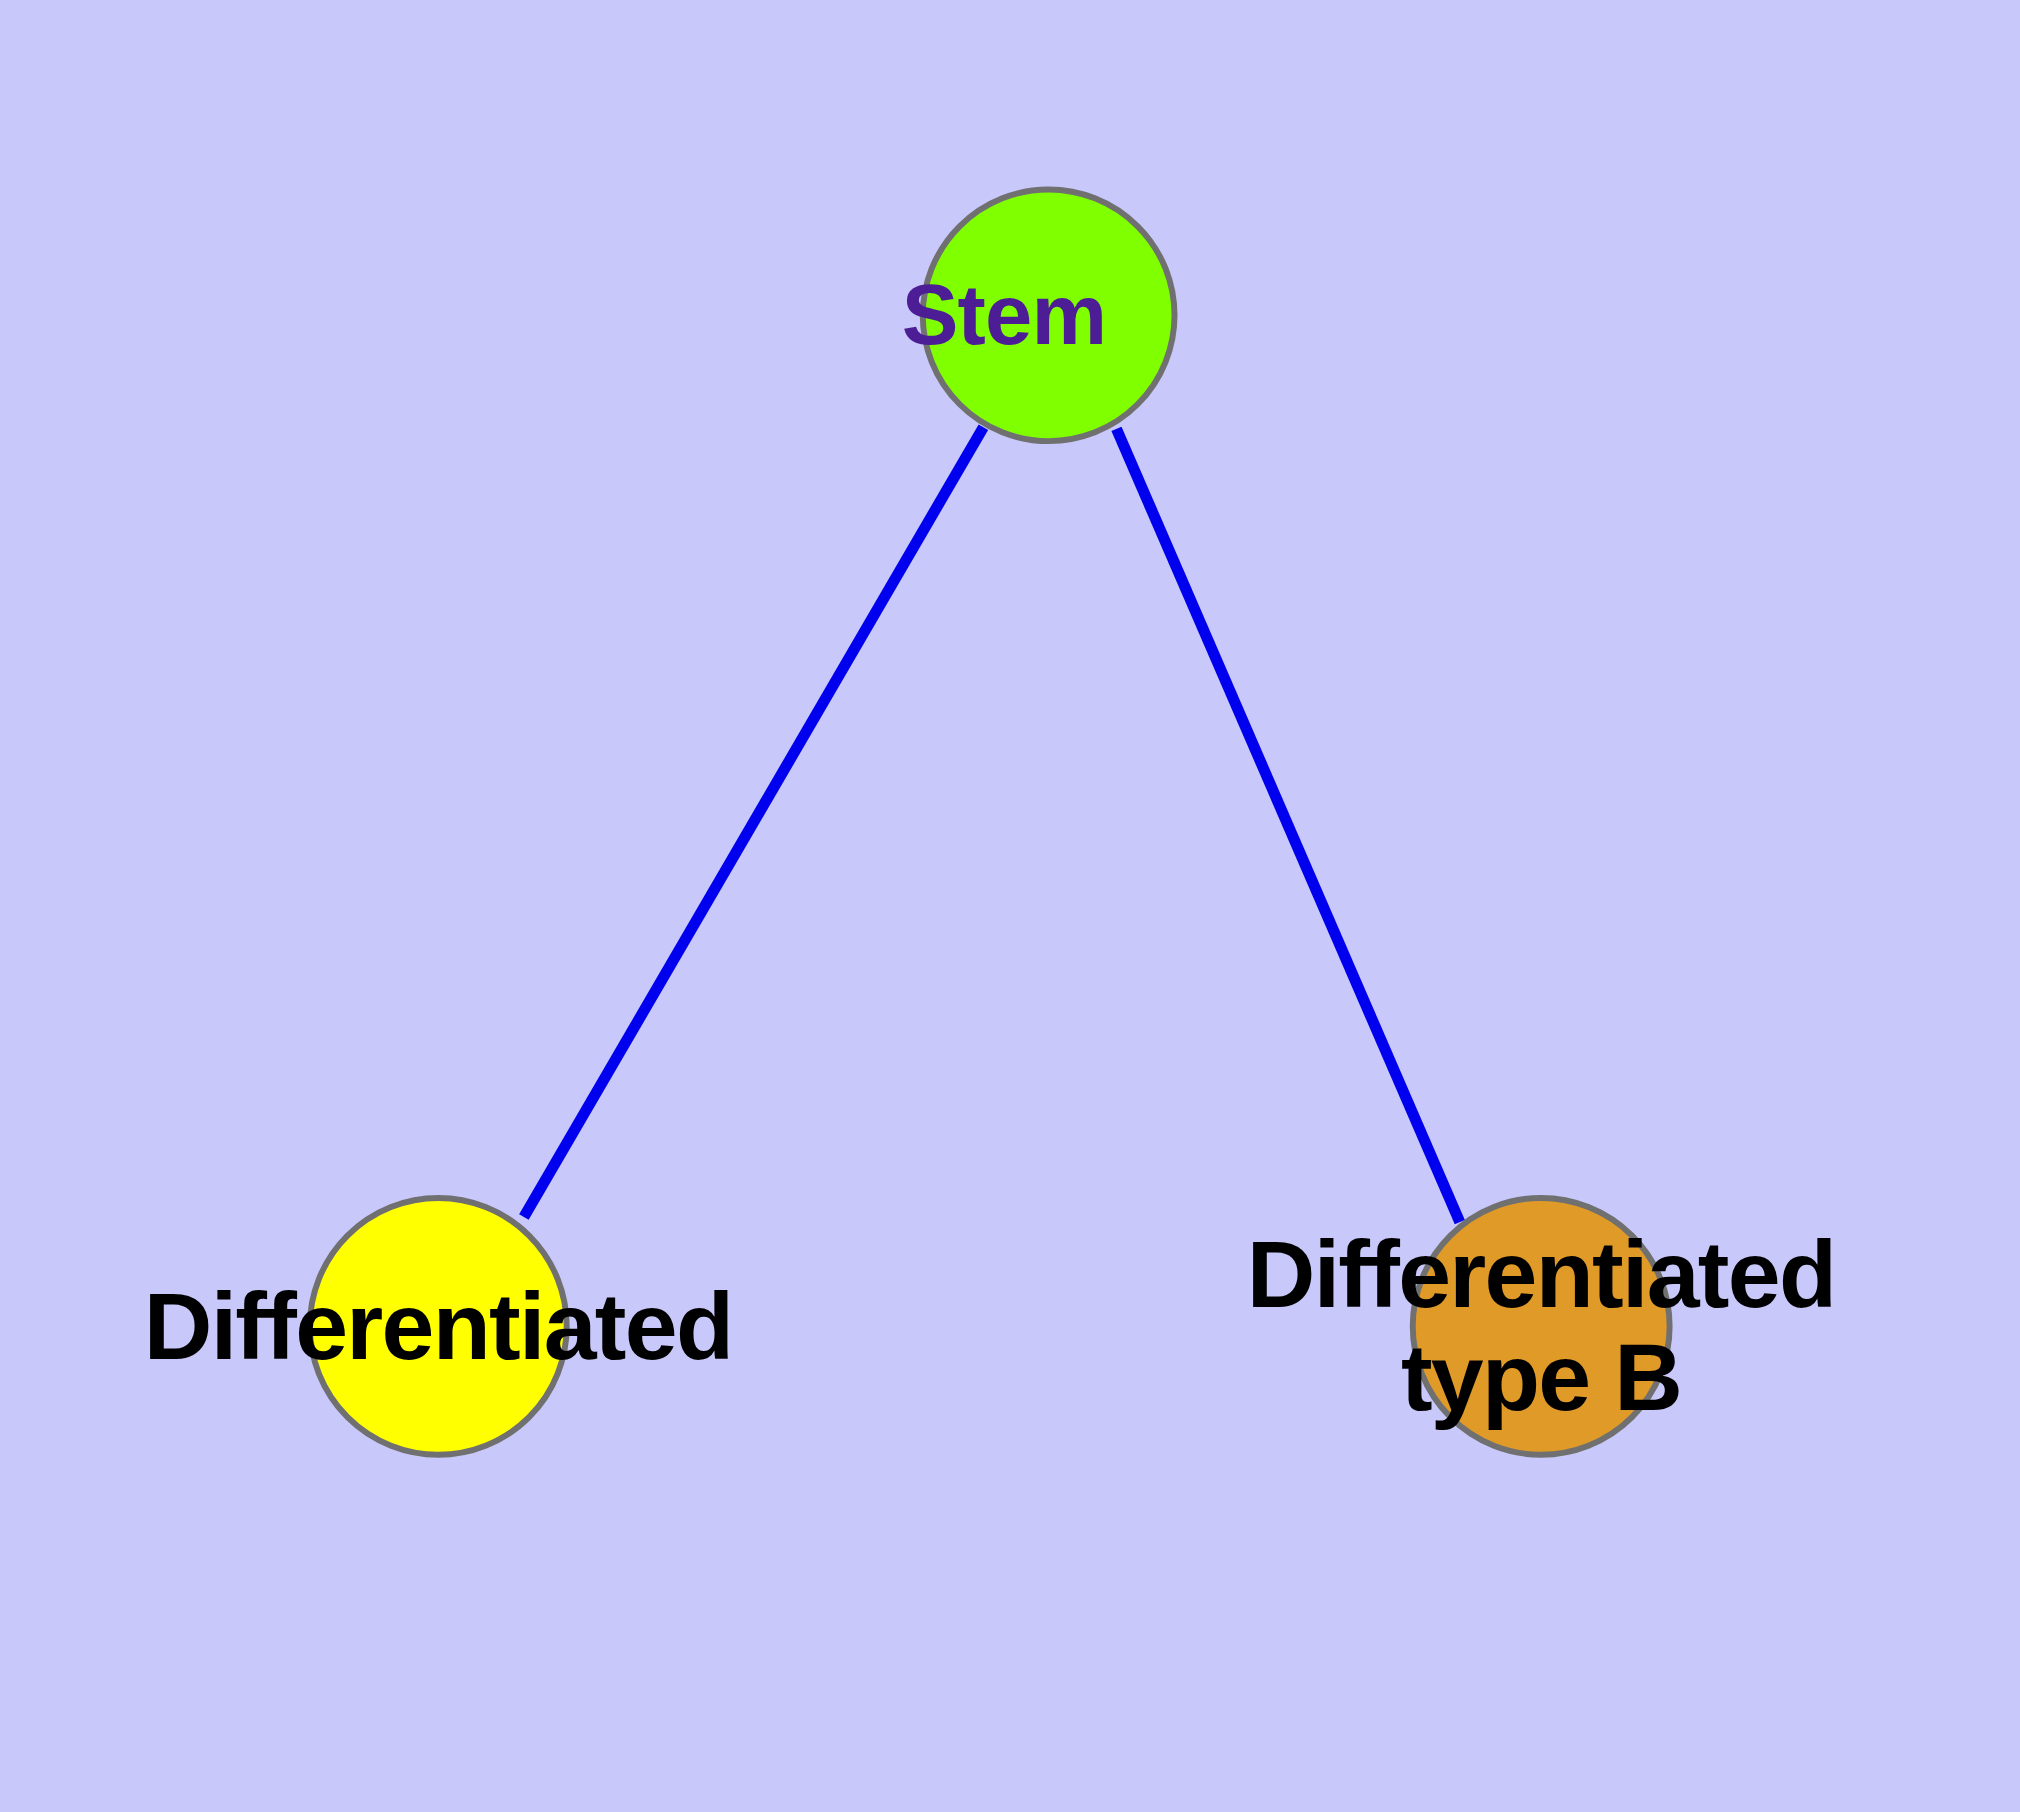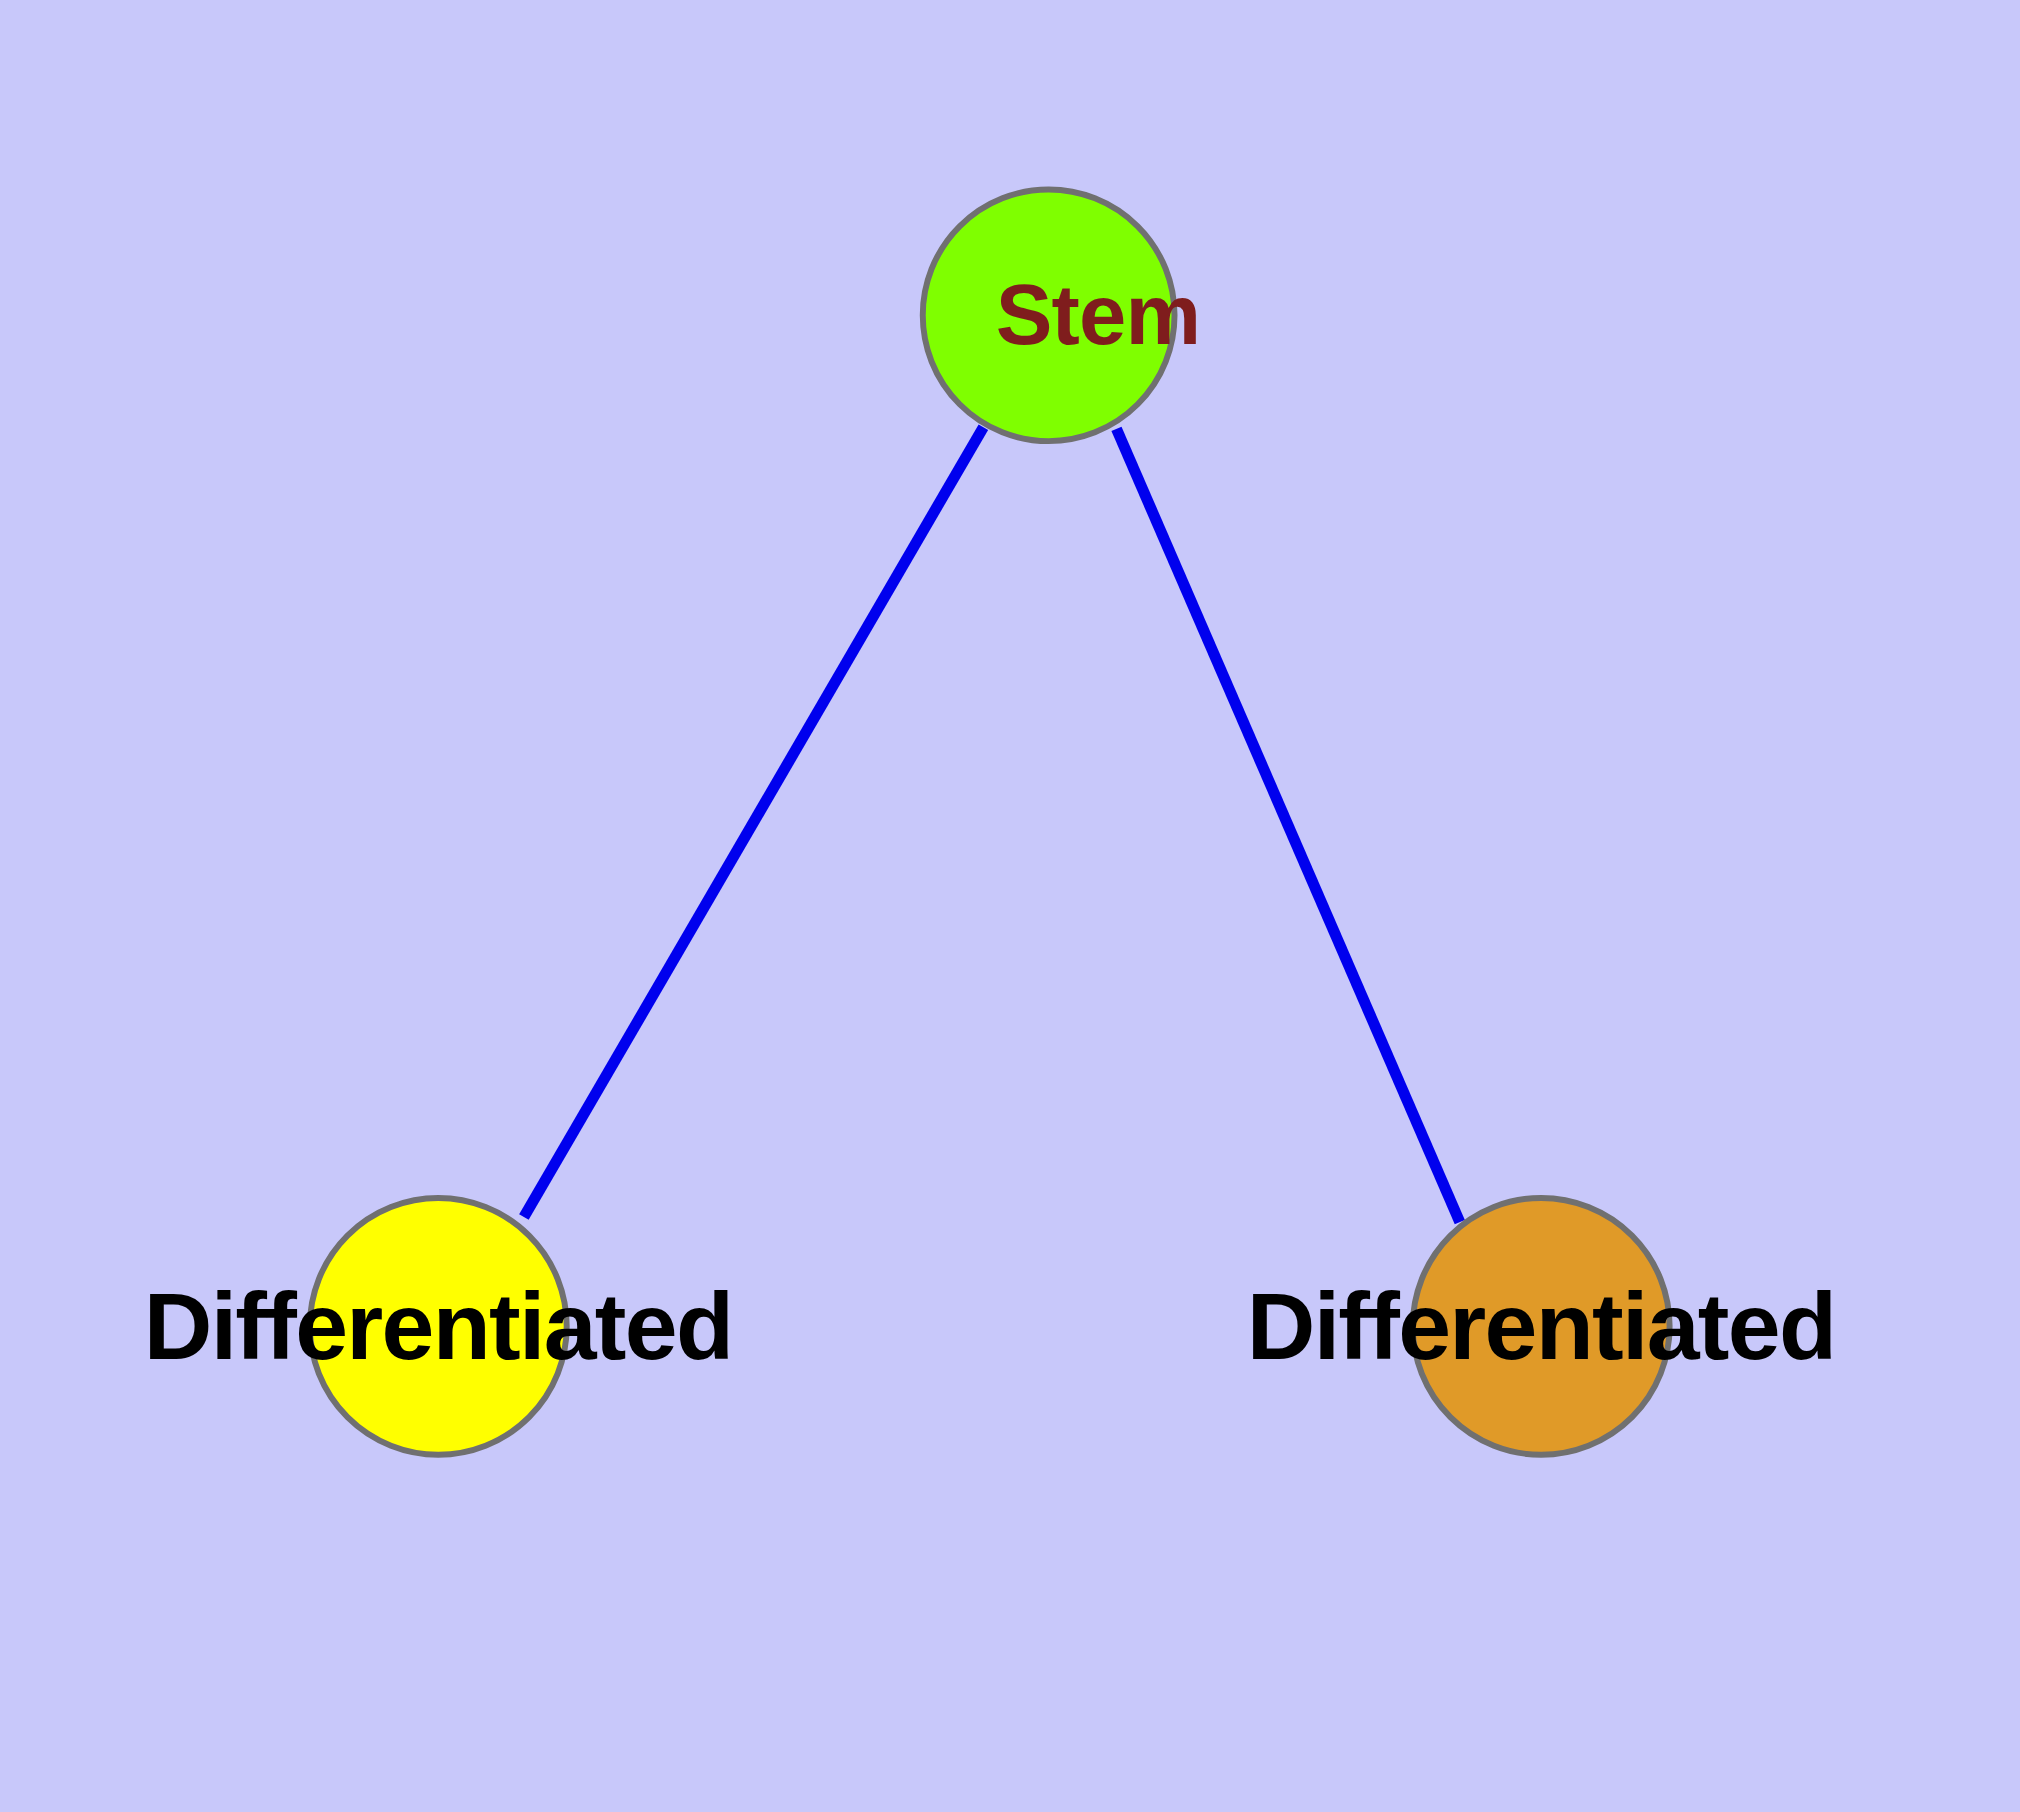--- a/index.html
+++ b/index.html
@@ -63,26 +63,27 @@
       <line id="edge-0" stroke-linecap="butt" x1="1160" y1="504" x2="618" y2="1436" stroke="#0000ee" stroke-width="13"></line>
       <line id="edge-1" stroke-linecap="butt" x1="1317" y1="506" x2="1722" y2="1442" stroke="#0000ee" stroke-width="13"></line>
     </g>
     <g id="nodes-group">
       <circle id="node-circle-0" cx="1237" cy="372" r="148.5" fill="#7fff00" stroke="#707070" stroke-width="7"></circle>
       <circle id="node-circle-1" cx="517" cy="1565" r="151.5" fill="#ffff00" stroke="#707070" stroke-width="7"></circle>
       <circle id="node-circle-2" cx="1818" cy="1565" r="151.5" fill="#e09a28" stroke="#707070" stroke-width="7"></circle>
     </g>
   </svg>
 
-  <div class="node-label" id="label-stem" style="left: 1098px; top: 315px; font-size: 85px; color: #7f1d1d;">
+  <div class="node-label" id="label-stem" style="left: 1004px; top: 315px; font-size: 85px; color: #4c1d95;">
     <span class="label-line">Stem</span>
   </div>
 
   <div class="node-label" id="label-diff-a" style="left: 438px; top: 1326px; font-size: 95px; color: rgb(0, 0, 0);">
     <span class="label-line">Differentiated</span>
   </div>
 
   <div class="node-label" id="label-diff-b" style="left: 1541px; top: 1326px; font-size: 95px; color: rgb(0, 0, 0);">
     <span class="label-line">Differentiated</span>
+    <span class="label-line">type B</span>
   </div>
 
 </div>
 
 
 </body></html>

